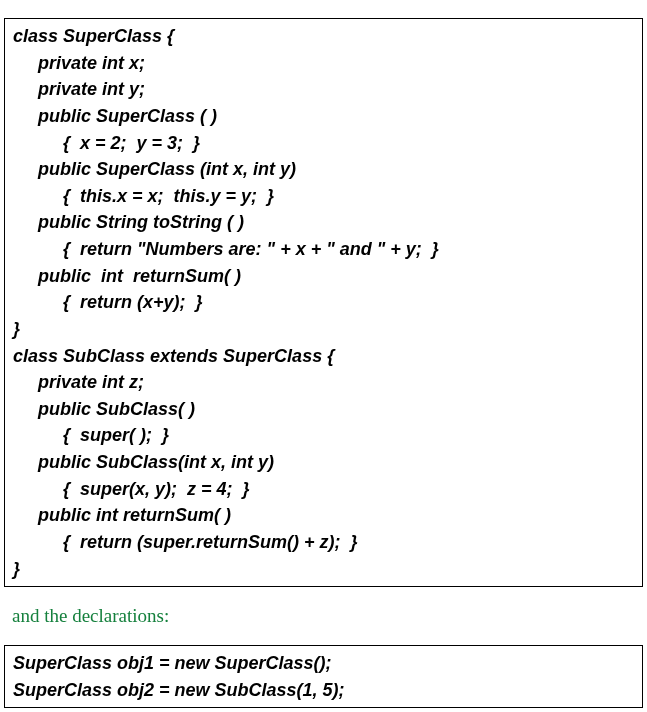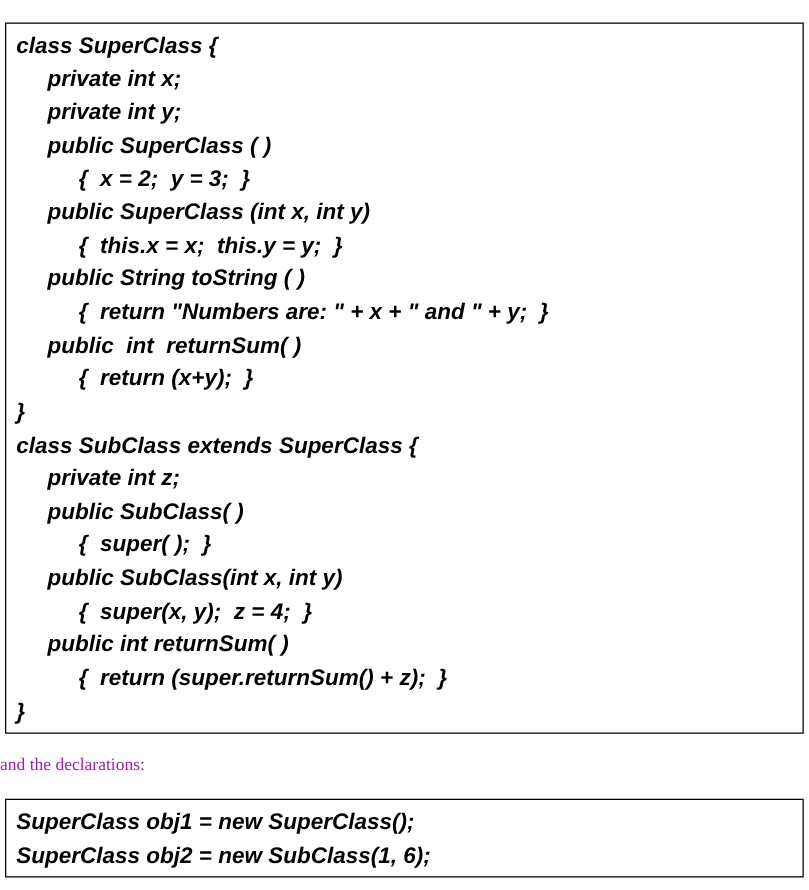--- a/index.html
+++ b/index.html
@@ -17,26 +17,26 @@
       font-style: italic;
       font-weight: bold;
       font-size: 18px;
       line-height: 1.48;
       color: #000000;
       font-family: Arial, Helvetica, sans-serif;
       white-space: pre;
     }
     .between-text {
       font-family: "Times New Roman", Times, serif;
-      font-size: 14px;
+      font-size: 19px;
       font-style: normal;
       font-weight: normal;
-      margin: 2px 4px 2px 0;
+      margin: 2px 4px 2px 12px;
       padding: 0;
-      color: #a21caf;
+      color: #15803d;
     }
   </style>
 </head>
 <body>
 
 <div class="code-box">class SuperClass {
      private int x;
      private int y;
      public SuperClass ( )
           {  x = 2;  y = 3;  }
@@ -51,13 +51,13 @@
      private int z;
      public SubClass( )
           {  super( );  }
      public SubClass(int x, int y)
           {  super(x, y);  z = 4;  }
      public int returnSum( )
           {  return (super.returnSum() + z);  }
 }</div>
 <div class="between-text">and the declarations:</div>
 <div class="code-box">SuperClass obj1 = new SuperClass();
-SuperClass obj2 = new SubClass(1, 6);</div>
+SuperClass obj2 = new SubClass(1, 5);</div>
 
 </body></html>

